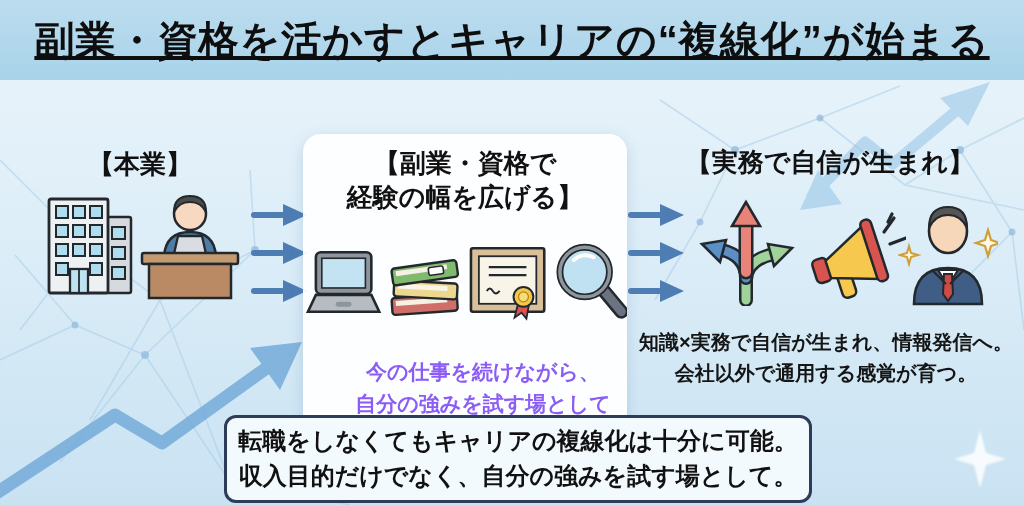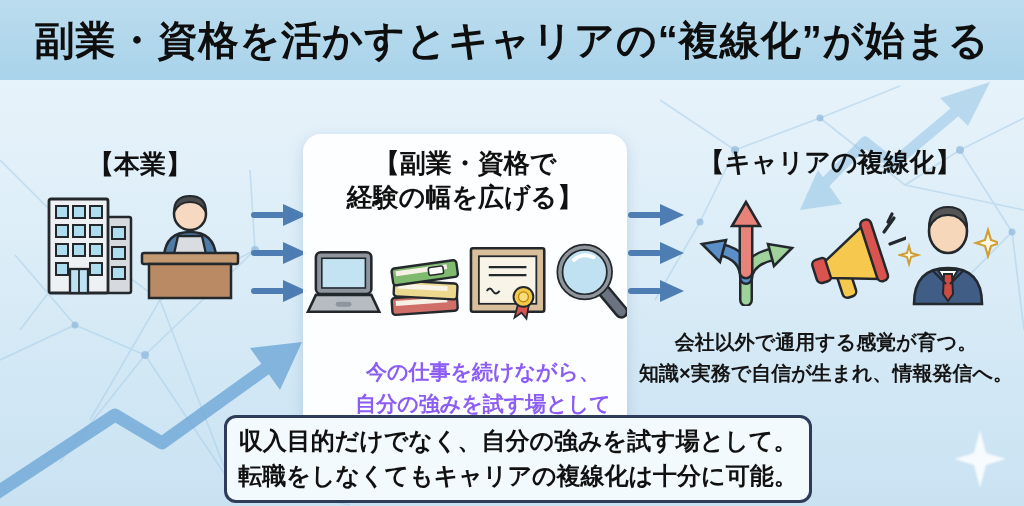--- a/index.html
+++ b/index.html
@@ -3,21 +3,21 @@
 <meta charset="utf-8">
 <style>
   html,body{margin:0;padding:0;}
   body{font-family:"Liberation Sans","DejaVu Sans",sans-serif;}
   #stage{position:relative;width:1024px;height:506px;overflow:hidden;
          background:linear-gradient(180deg,#ecf5fb 0%,#ddeef8 45%,#c9e2f2 100%);}
   
   .titlebar{position:absolute;left:0;top:0;width:1024px;height:80px;
             background:linear-gradient(180deg,#bcdcee,#a8d3ea);
             display:flex;align-items:center;justify-content:center;z-index:3;}
-  .titlebar h1{margin:0;font-size:40px;font-weight:900;color:#0e0e0e;letter-spacing:1px;white-space:nowrap;}
+  .titlebar h1{margin:0;font-size:40px;font-weight:900;color:#0e0e0e;letter-spacing:1px;white-space:nowrap;text-decoration:underline;}
   
   .bg-svg{position:absolute;left:0;top:0;z-index:0;}
   .sparkle{position:absolute;z-index:1;filter:blur(1px);}
   
   .sec-head{position:absolute;z-index:2;font-size:26px;font-weight:900;color:#111;
             text-align:center;white-space:nowrap;margin-top:16px;}
   
   .card{position:absolute;left:303px;top:98px;width:324px;height:302px;z-index:2;
         background:rgba(255,255,255,0.93);border-radius:18px;
         box-shadow:0 4px 14px rgba(90,130,170,0.25);margin-top:36px;}
@@ -185,21 +185,21 @@
     <g fill="#4d7db3">
       <rect x="2" y="9" width="34" height="6" rx="3"></rect>
         <polygon points="34,1 58,12 34,23"></polygon>
       <rect x="2" y="47" width="34" height="6" rx="3"></rect>
         <polygon points="34,39 58,50 34,61"></polygon>
       <rect x="2" y="85" width="34" height="6" rx="3"></rect>
         <polygon points="34,77 58,88 34,99"></polygon>
     </g>
   </svg>
 
-  <div class="sec-head" style="left:660px;top:129px;width:340px;">【キャリアの複線化】</div>
+  <div class="sec-head" style="left:660px;top:129px;width:340px;">【実務で自信が生まれ】</div>
 
   <svg class="abs" style="left:690px;top:196px;" width="112" height="110" viewBox="0 0 112 110">
 
     <path d="M56,104 L56,84 Q56,64 84,58" fill="none" stroke="#23282d" stroke-width="14" stroke-linecap="round"></path>
     <path d="M56,104 L56,84 Q56,64 84,58" fill="none" stroke="#9fd39b" stroke-width="9" stroke-linecap="round"></path>
     <polygon points="102,52 78,48 84,70" fill="#9fd39b" stroke="#23282d" stroke-width="2.6"></polygon>
 
     <path d="M56,82 Q56,60 32,54" fill="none" stroke="#23282d" stroke-width="14" stroke-linecap="round"></path>
     <path d="M56,82 Q56,60 32,54" fill="none" stroke="#5b8fc7" stroke-width="9" stroke-linecap="round"></path>
     <polygon points="12,48 36,44 30,66" fill="#5b8fc7" stroke="#23282d" stroke-width="2.6"></polygon>
@@ -228,22 +228,22 @@
     <path d="M31,30 Q31,9 50,9 Q69,9 69,30 Q63,17 50,17 Q37,17 31,30 Z" fill="#555555" stroke="#23282d" stroke-width="2.2"></path>
     <path d="M16,106 Q16,70 50,70 Q84,70 84,106 Z" fill="#3f5d85" stroke="#23282d" stroke-width="2.6"></path>
     <polygon points="40,72 60,72 50,88" fill="#ffffff" stroke="#23282d" stroke-width="2"></polygon>
     <polygon points="46,76 54,76 55,96 50,103 45,96" fill="#cc4b44" stroke="#23282d" stroke-width="2"></polygon>
     <path d="M34,72 L48,86 M66,72 L52,86" fill="none" stroke="#23282d" stroke-width="2.2"></path>
     <path d="M11,48 L13,55 L20,57 L13,59 L11,66 L9,59 L2,57 L9,55 Z" fill="#fdf6e0" stroke="#cf9f35" stroke-width="2"></path>
     <path d="M90,32 L93,42 L102,45 L93,48 L90,58 L87,48 L78,45 L87,42 Z" fill="#fdf6e0" stroke="#cf9f35" stroke-width="2.2"></path>
   </svg>
 
   <div class="caption-right">
+    <span class="line">知識×実務で自信が生まれ、情報発信へ。</span>
     <span class="line">会社以外で通用する感覚が育つ。</span>
-    <span class="line">知識×実務で自信が生まれ、情報発信へ。</span>
   </div>
 
   <div class="note-box">
+    <span class="line">転職をしなくてもキャリアの複線化は十分に可能。</span>
     <span class="line">収入目的だけでなく、自分の強みを試す場として。</span>
-    <span class="line">転職をしなくてもキャリアの複線化は十分に可能。</span>
   </div>
 
 </div>
 
 </body></html>

